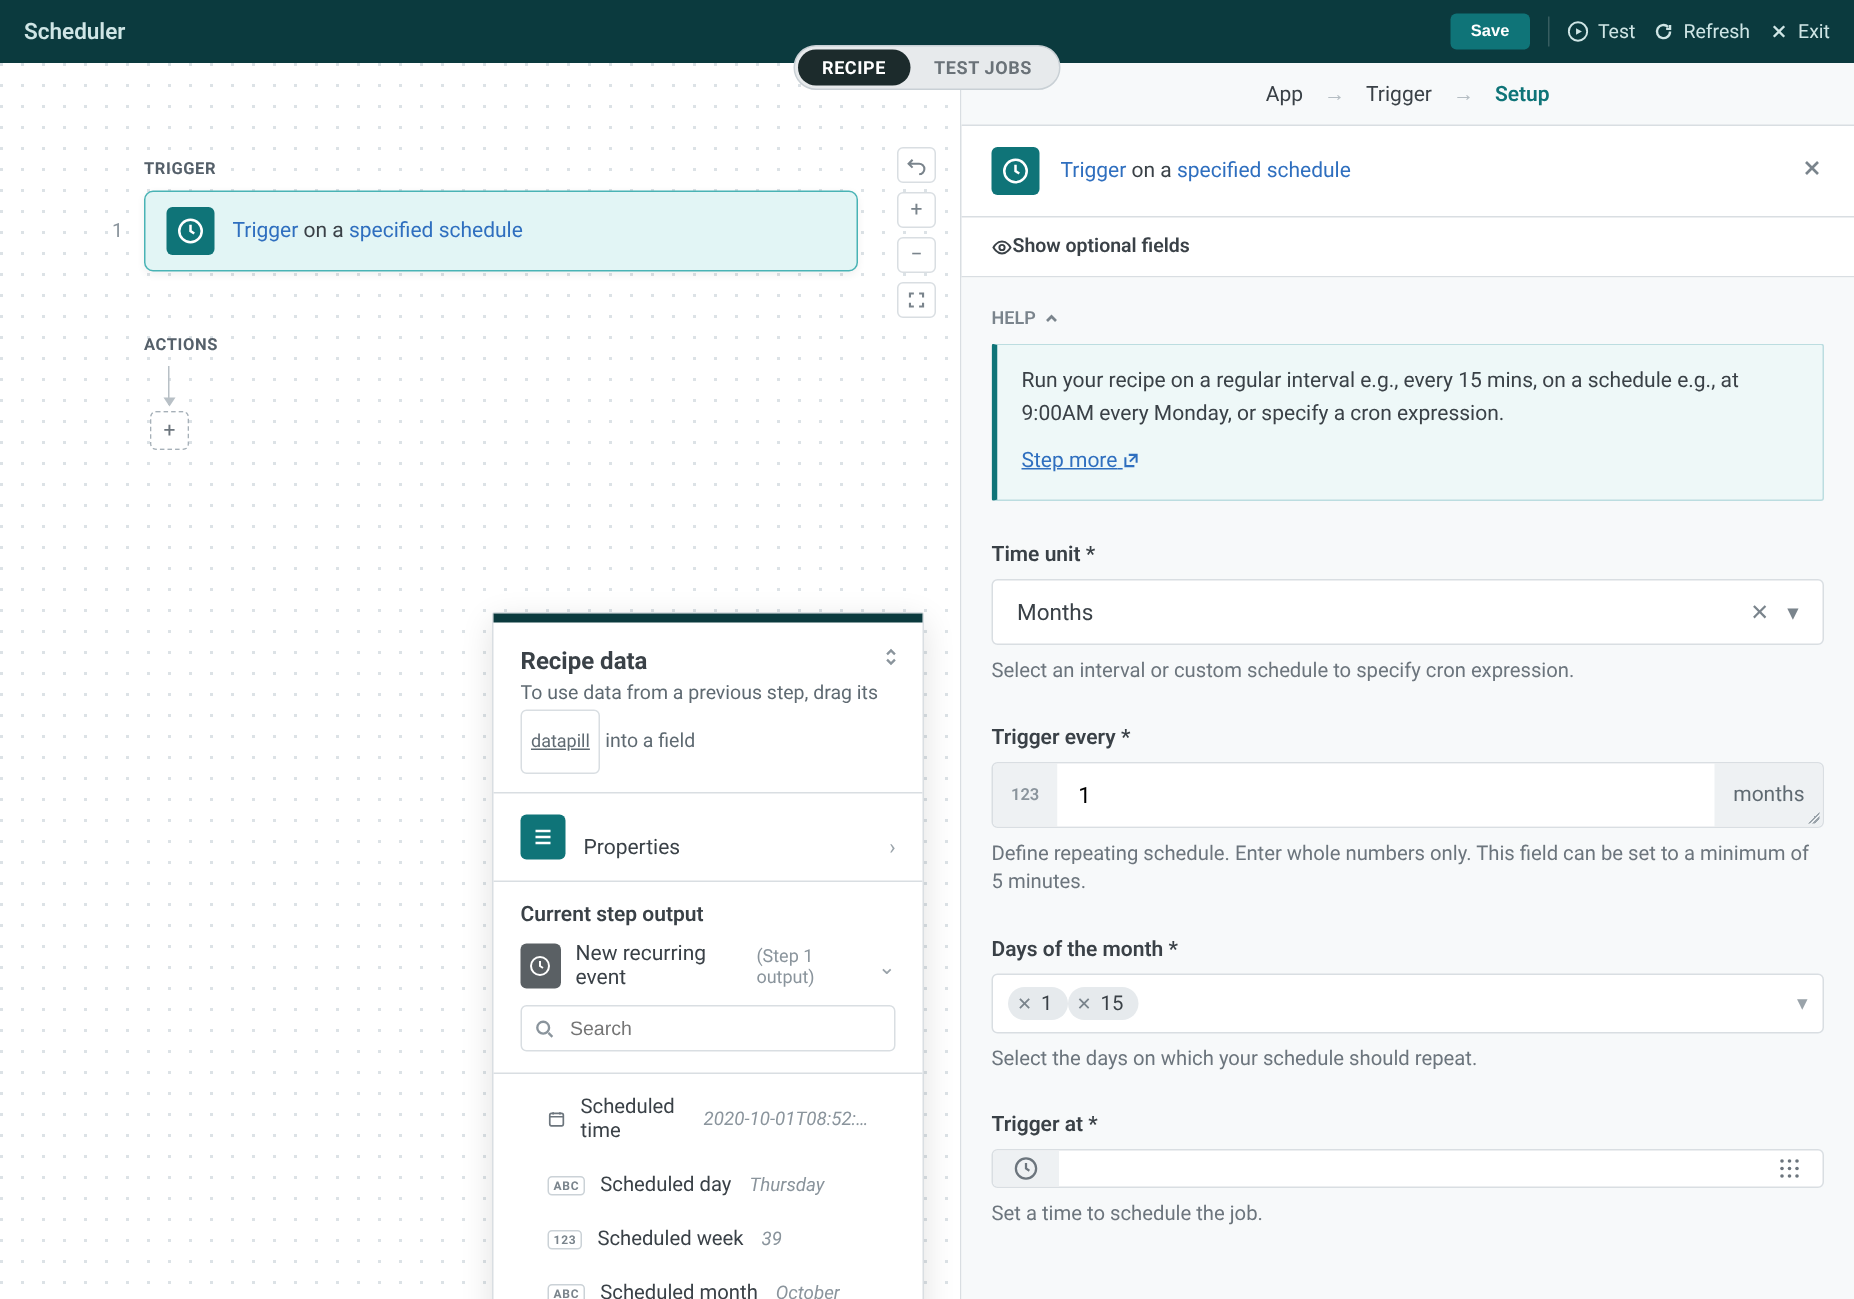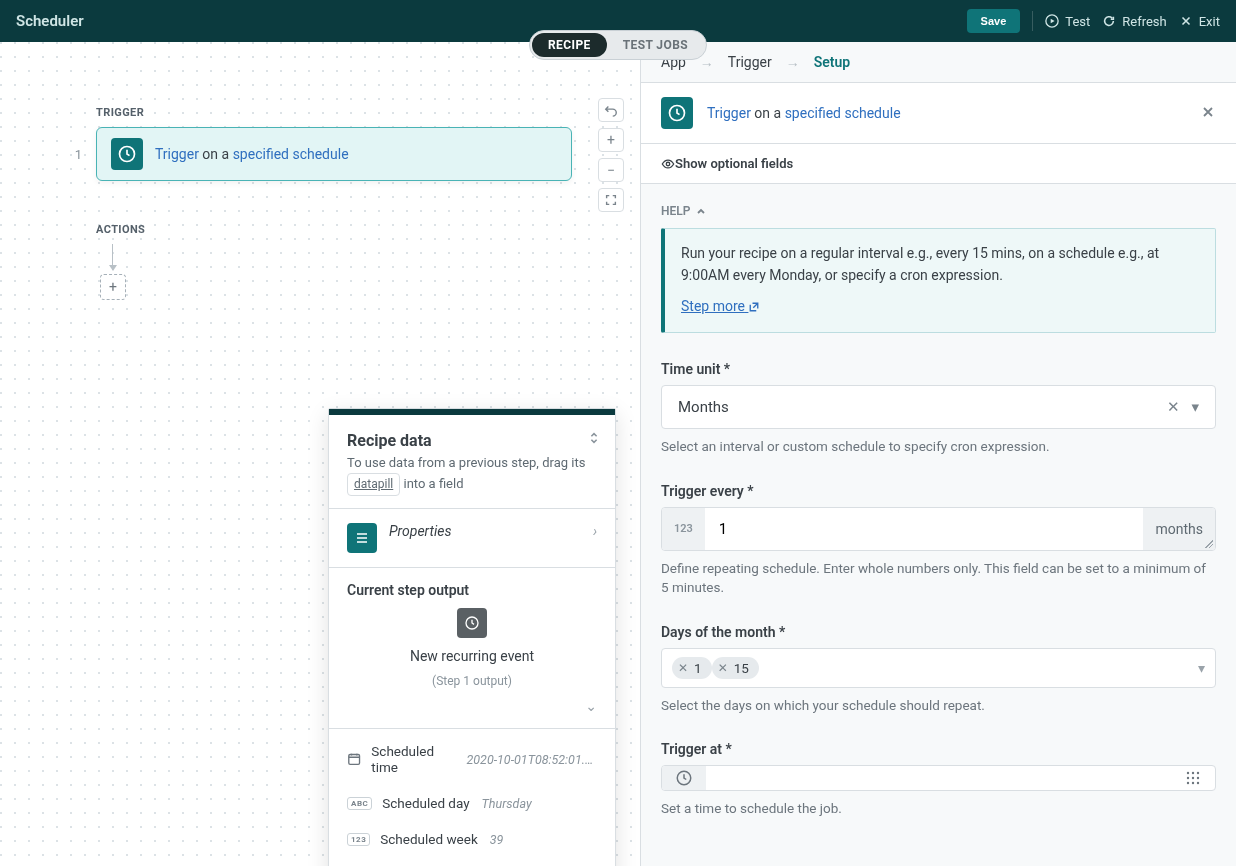--- a/index.html
+++ b/index.html
@@ -201,42 +201,41 @@
   .rp-title { font-weight: 700; font-size: 16px; margin: 0 0 4px; }
   .rp-sub { font-size: 13px; color: #5f6a72; line-height: 1.45; }
   .rp-expand {
     position: absolute; right: 14px; top: 16px;
     color: #8a949c; cursor: pointer;
   }
   .datapill-chip {
     display:inline-block;
     border:1px solid var(--border);
     border-radius:4px;
-    padding:2px 6px;
+    padding:12px 6px;
     font-size:12px;
     background:#fff;
     text-decoration:underline;
   }
   .rp-section {
     border-top: 1px solid var(--border);
     padding: 14px 18px;
   }
   .rp-prop-row {
-    display:flex; align-items:flex-start; gap:12px;
+    display:flex; align-items:flex-end; gap:12px;
     cursor:pointer;
-    font-style:italic;
   }
   .rp-prop-row .chev { margin-left:auto; color:#9aa3aa; }
   .prop-icon {
     width:30px;height:30px;border-radius:4px;background:var(--teal);
     display:flex;align-items:center;justify-content:center;color:#fff;
   }
   .rp-subtitle { font-weight:600; font-size:14px; margin-bottom:10px; }
   .event-row {
-    display:flex; align-items:center; gap:10px; cursor:pointer;flex-direction:column;
+    display:flex; align-items:center; gap:10px; cursor:pointer;
   }
   .event-icon {
     width:30px;height:30px;border-radius:4px;background:#5a6064;
     display:flex;align-items:center;justify-content:center;color:#fff;
   }
   .event-label { font-size:14px; }
   .event-sub { font-size:12px; color:#8a949c; }
   .rp-search {
     margin-top:10px;
     border:1px solid var(--border);
@@ -249,21 +248,21 @@
     border:none; outline:none; flex:1; font-size:13px;
     background:transparent;
   }
   .rp-list {
     max-height: 200px;
     overflow:hidden;
     padding: 4px 0;
   }
   .rp-item {
     display:flex; align-items:center; gap:10px;
-    padding: 10px 18px;
+    padding: 10px 36px;
     font-size:13.5px;
     cursor:pointer;
   }
   .rp-item .badge {
     font-size:8px; font-weight:700; color:#7a848c;
     letter-spacing:0.5px;
     border:1px solid #cbd2d7; border-radius:3px;
     padding:1px 3px; min-width:22px; text-align:center;
   }
   .rp-item svg.cal { width:16px;height:16px;color:#6c757d; }
@@ -273,20 +272,21 @@
   }
   .rp-scroll::after{content:'';position:absolute;left:0;top:0;height:100%;width:55%;background:#c6ccd1;border-radius:3px;}
 
   
   .crumb {
     display:flex; align-items:center; gap:14px;
     padding: 12px 20px;
     border-bottom: 1px solid var(--border);
     font-size:14px;
     background: var(--panel-bg);
+    justify-content: center;
   }
   .crumb .arrow { color:#b5bdc3; }
   .crumb .cur { color: var(--teal); font-weight:600; }
   .panel-title {
     display:flex; align-items:center; gap:14px;
     padding: 14px 20px;
     border-bottom: 1px solid var(--border);
   }
   .panel-title .close { margin-left:auto; color:#7a848c; cursor:pointer; }
   .panel-sub {
@@ -486,20 +486,27 @@
         <div class="event-row">
           <div class="event-icon">
             <svg width="16" height="16" viewBox="0 0 24 24" fill="none" stroke="currentColor" stroke-width="2">
                 <circle cx="12" cy="12" r="9"></circle>
                 <path d="M12 7v5l3 2"></path>
               </svg>
           </div>
           <span class="event-label">New recurring event</span>
           <span class="event-sub">(Step 1 output)</span>
           <span class="chev" style="margin-left:auto;color:#9aa3aa">⌄</span>
+        </div>
+        <div class="rp-search">
+          <svg width="14" height="14" viewBox="0 0 16 16" fill="none" stroke="currentColor" stroke-width="1.8">
+              <circle cx="7" cy="7" r="4.5"></circle>
+              <path d="M11 11l3 3"></path>
+            </svg>
+          <input placeholder="Search" style="">
         </div>
       </div>
       <div class="rp-list" id="rp-list">
           <div class="rp-item">
             <svg class="cal" viewBox="0 0 16 16" fill="none" stroke="currentColor" stroke-width="1.5">
               <rect x="2" y="3" width="12" height="11" rx="1.5"></rect>
               <path d="M2 6h12M5 2v2M11 2v2"></path>
             </svg>
             <span>Scheduled time</span>
             <span class="val">2020-10-01T08:52:01.711+</span>

